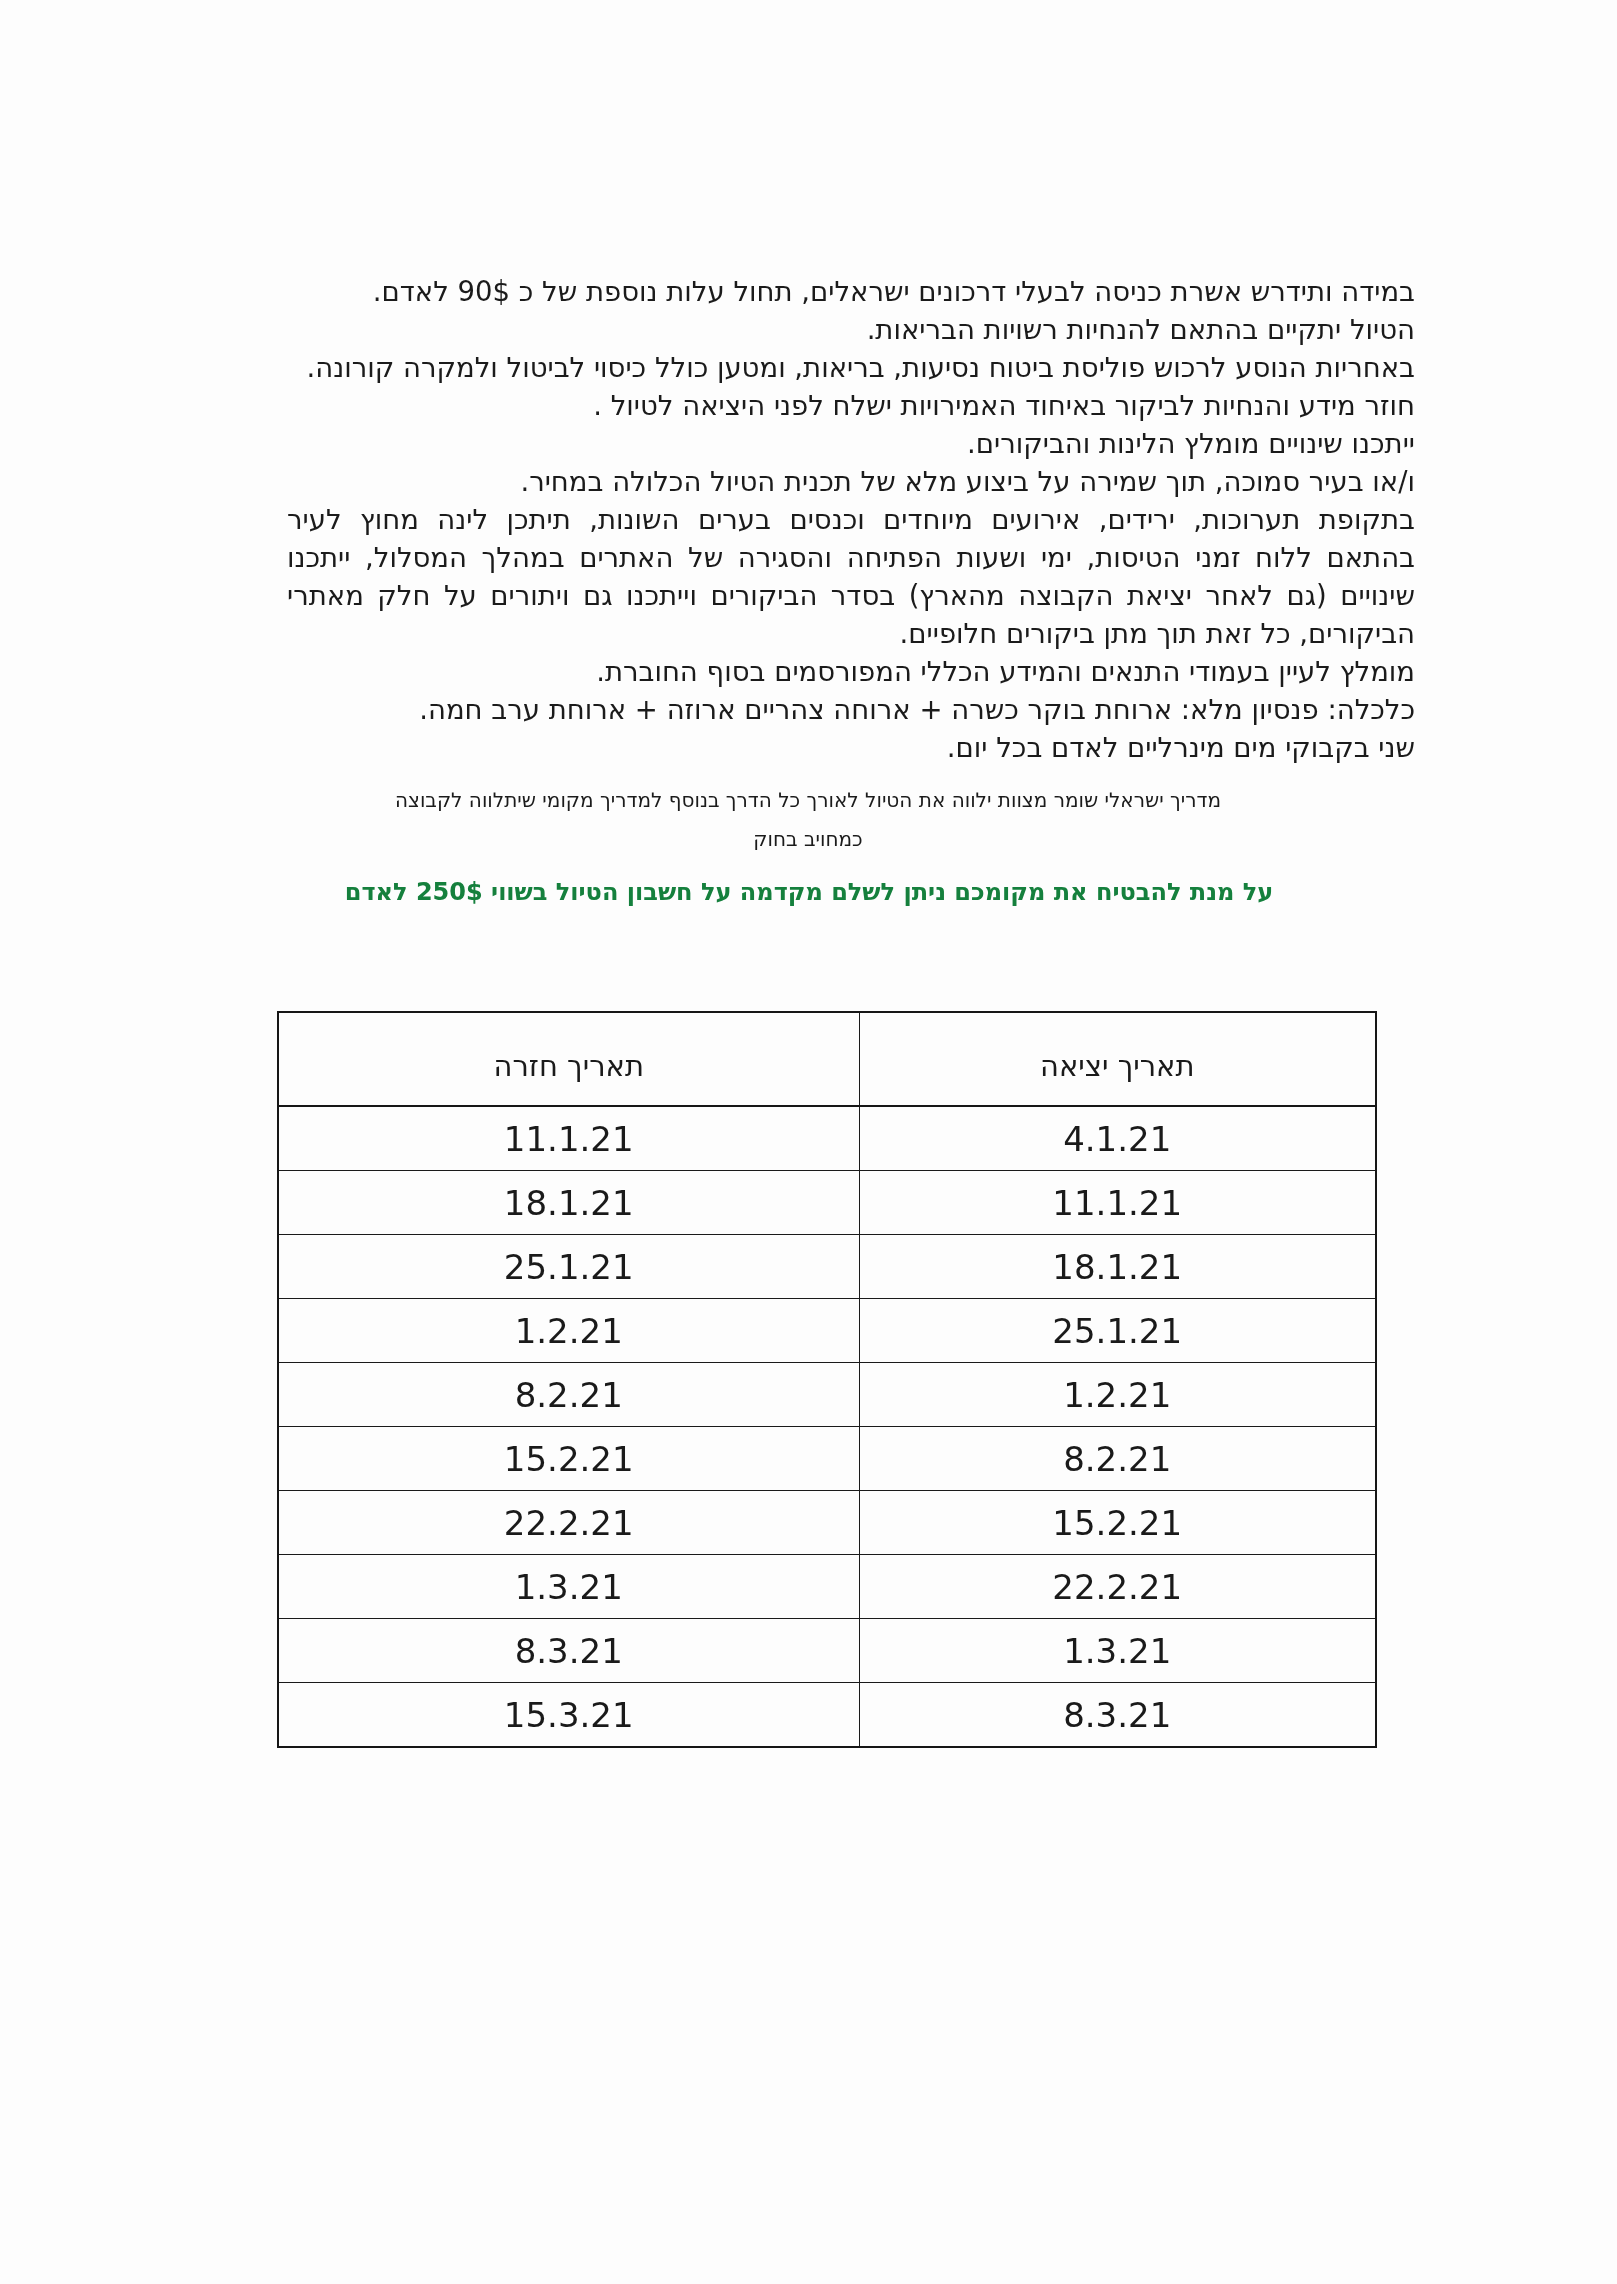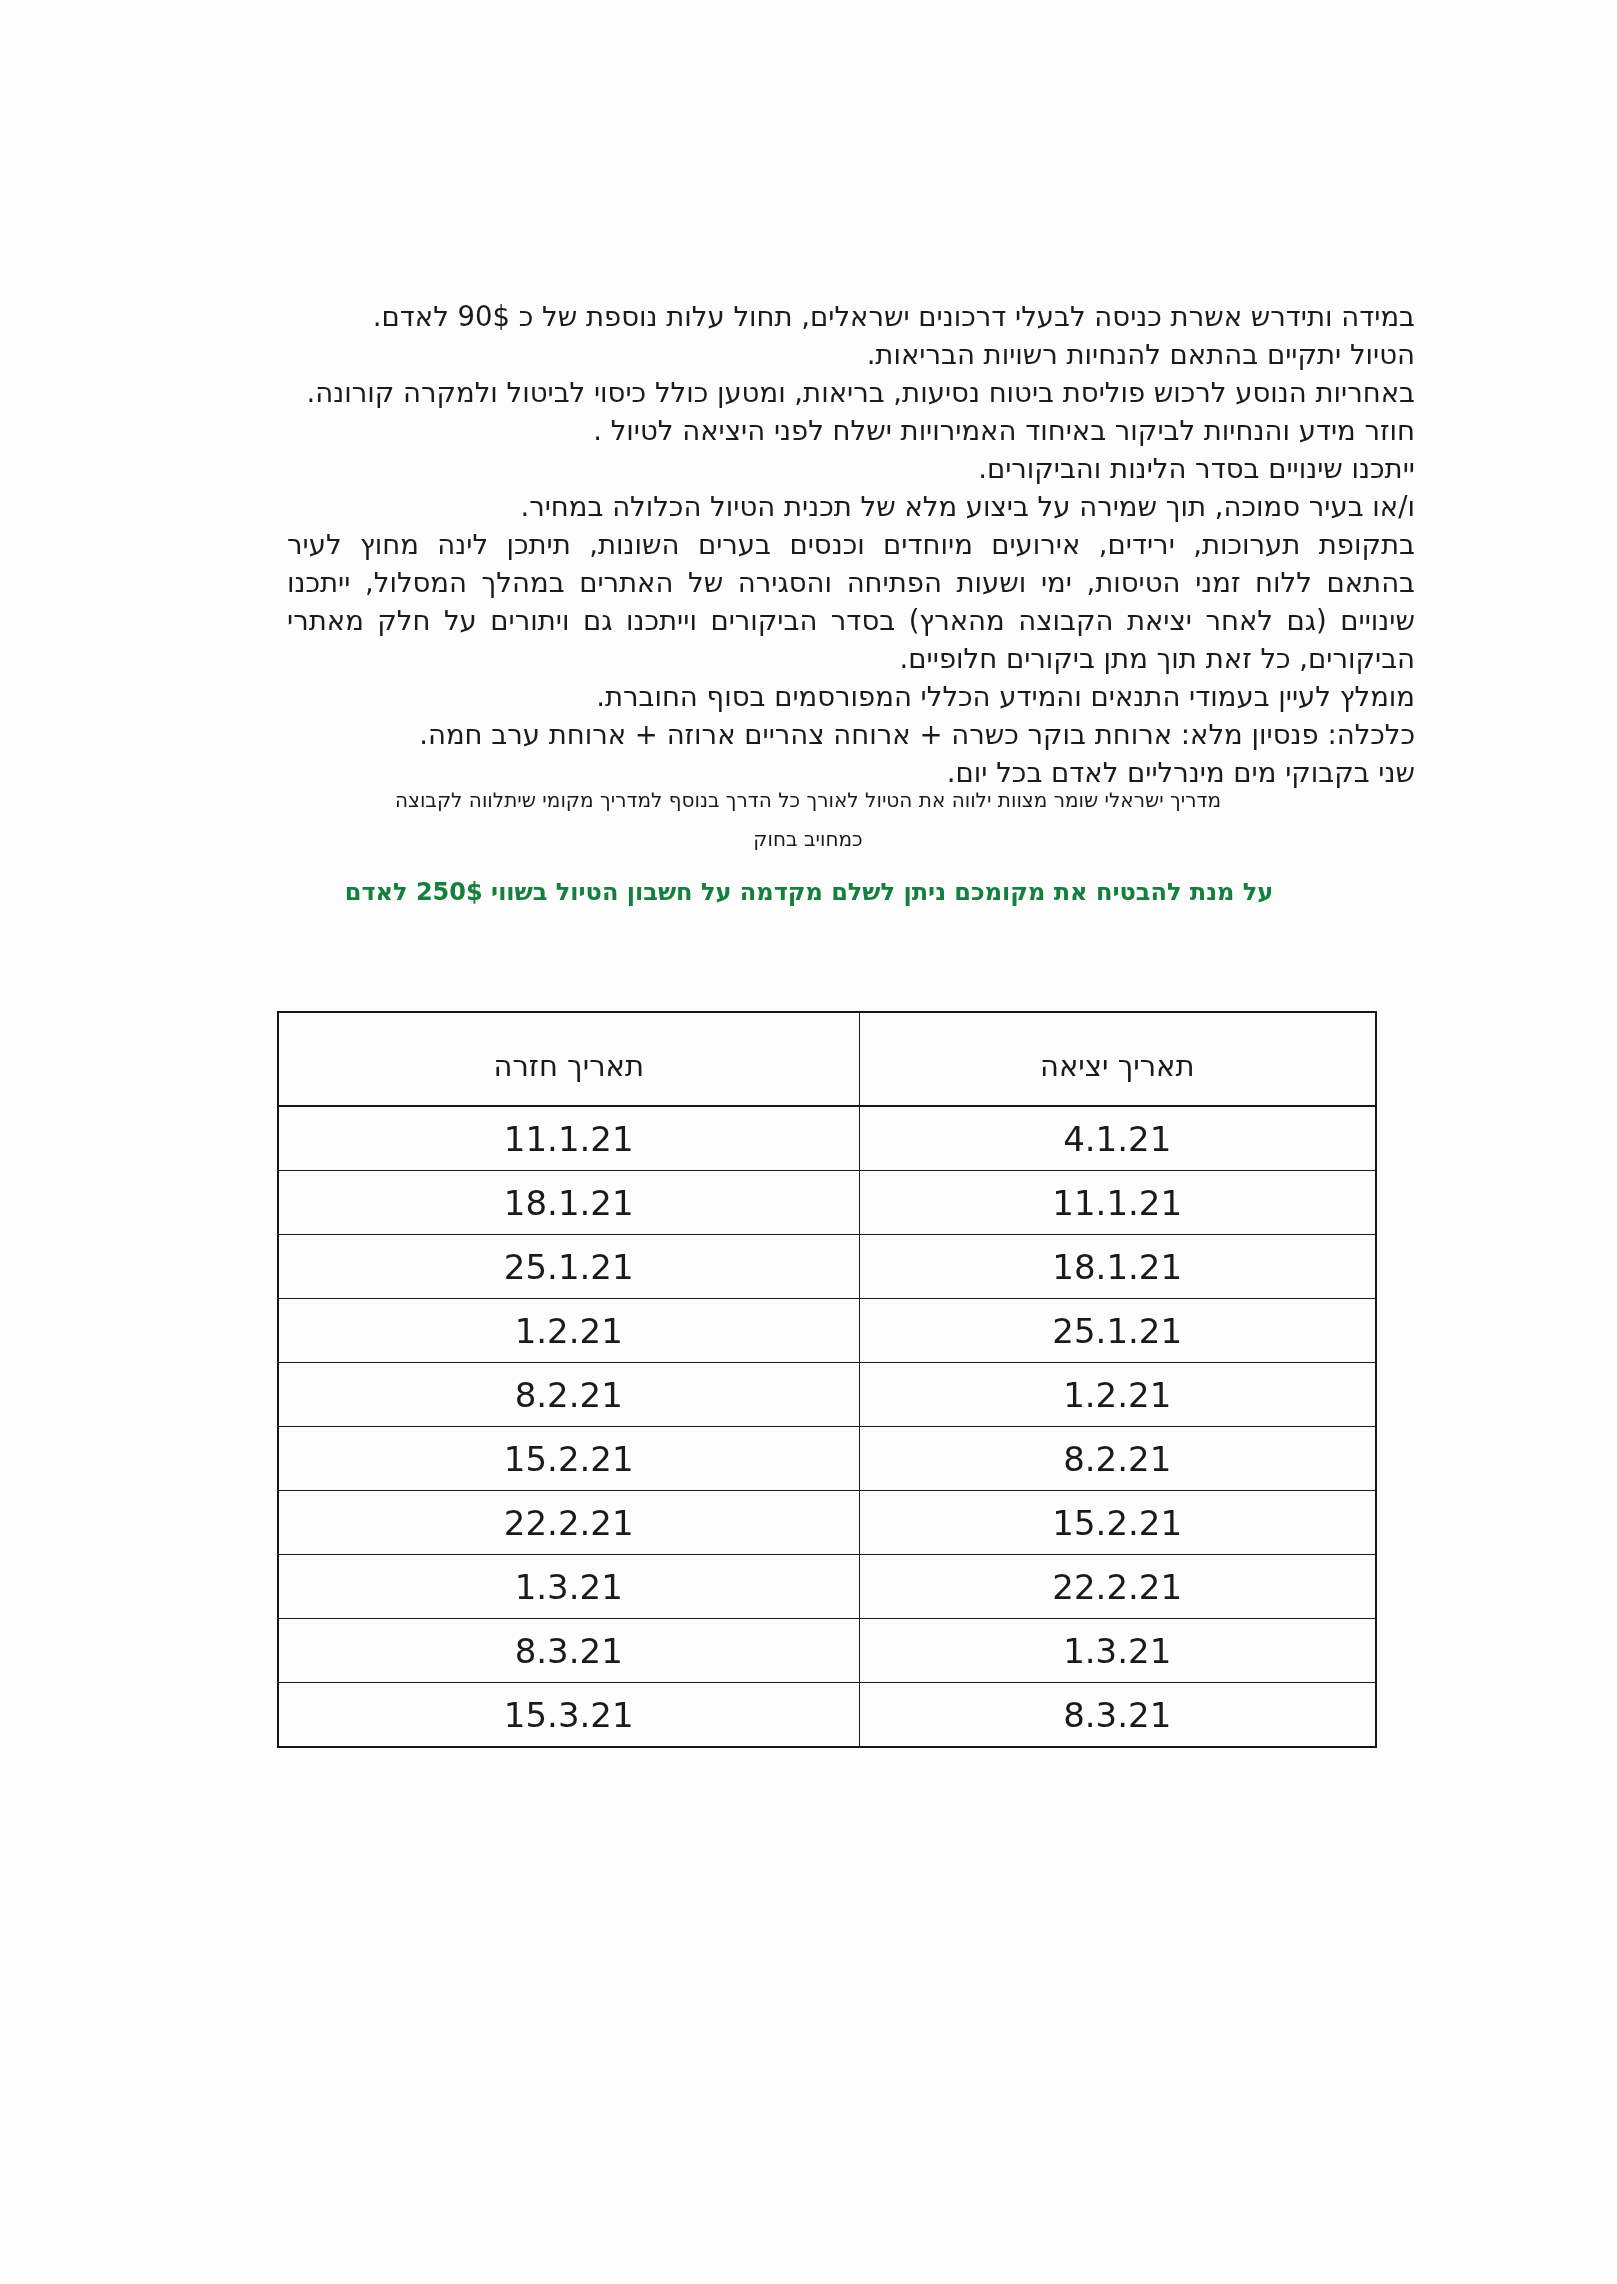--- a/index.html
+++ b/index.html
@@ -9,21 +9,21 @@
     font-family:"DejaVu Sans", sans-serif;
     color:#1e1e1e;
   }
   .page{
     position:relative;width:1617px;height:2284px;
     background:#fdfdfd;
     overflow:hidden;
   }
   
   .terms{
-    position:absolute;top:297px;right:202px;width:1128px;
+    position:absolute;top:272px;right:202px;width:1128px;
     font-size:27.5px;line-height:38px;color:#1b1b1b;
     text-align:right;
   }
   .terms .line{white-space:nowrap;}
   .terms .line.just{
     white-space:normal;
     text-align:justify;
     text-align-last:justify;
   }
   .terms b{font-weight:normal;}
@@ -71,21 +71,21 @@
 </head>
 <body>
 
 <div class="page">
 
   <div class="terms">
     <div class="line">במידה ותידרש אשרת כניסה לבעלי דרכונים ישראלים, תחול עלות נוספת של כ 90$ לאדם.</div>
     <div class="line">הטיול יתקיים בהתאם להנחיות רשויות הבריאות.</div>
     <div class="line">באחריות הנוסע לרכוש פוליסת ביטוח נסיעות, בריאות, ומטען כולל כיסוי לביטול ולמקרה קורונה.</div>
     <div class="line">חוזר מידע והנחיות לביקור באיחוד האמירויות ישלח לפני היציאה לטיול .</div>
-    <div class="line">ייתכנו שינויים בסדר הלינות והביקורים.</div>
+    <div class="line">ייתכנו שינויים מומלץ הלינות והביקורים.</div>
     <div class="line">ו/או בעיר סמוכה, תוך שמירה על ביצוע מלא של תכנית הטיול הכלולה במחיר.</div>
     <div class="line just">בתקופת תערוכות, ירידים, אירועים מיוחדים וכנסים בערים השונות, תיתכן לינה מחוץ לעיר</div>
     <div class="line just">בהתאם ללוח זמני הטיסות, ימי ושעות הפתיחה והסגירה של האתרים במהלך המסלול, ייתכנו</div>
     <div class="line just">שינויים (גם לאחר יציאת הקבוצה מהארץ) בסדר הביקורים וייתכנו גם ויתורים על חלק מאתרי</div>
     <div class="line">הביקורים, כל זאת תוך מתן ביקורים חלופיים.</div>
     <div class="line">מומלץ לעיין בעמודי התנאים והמידע הכללי המפורסמים בסוף החוברת.</div>
     <div class="line"><b>כלכלה:</b><span> פנסיון מלא: ארוחת בוקר כשרה + ארוחה צהריים ארוזה + ארוחת ערב חמה.</span></div>
     <div class="line">שני בקבוקי מים מינרליים לאדם בכל יום.</div>
   </div>
 

